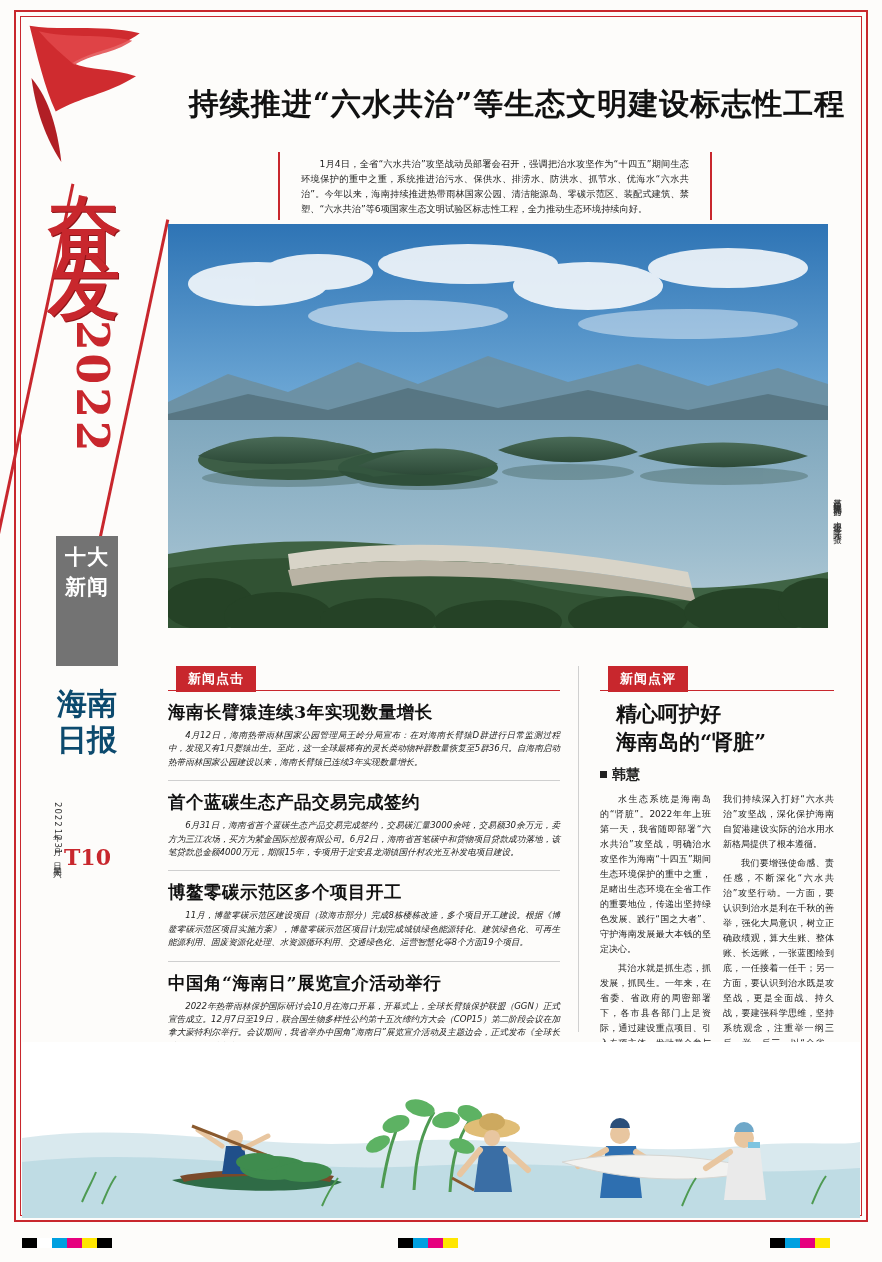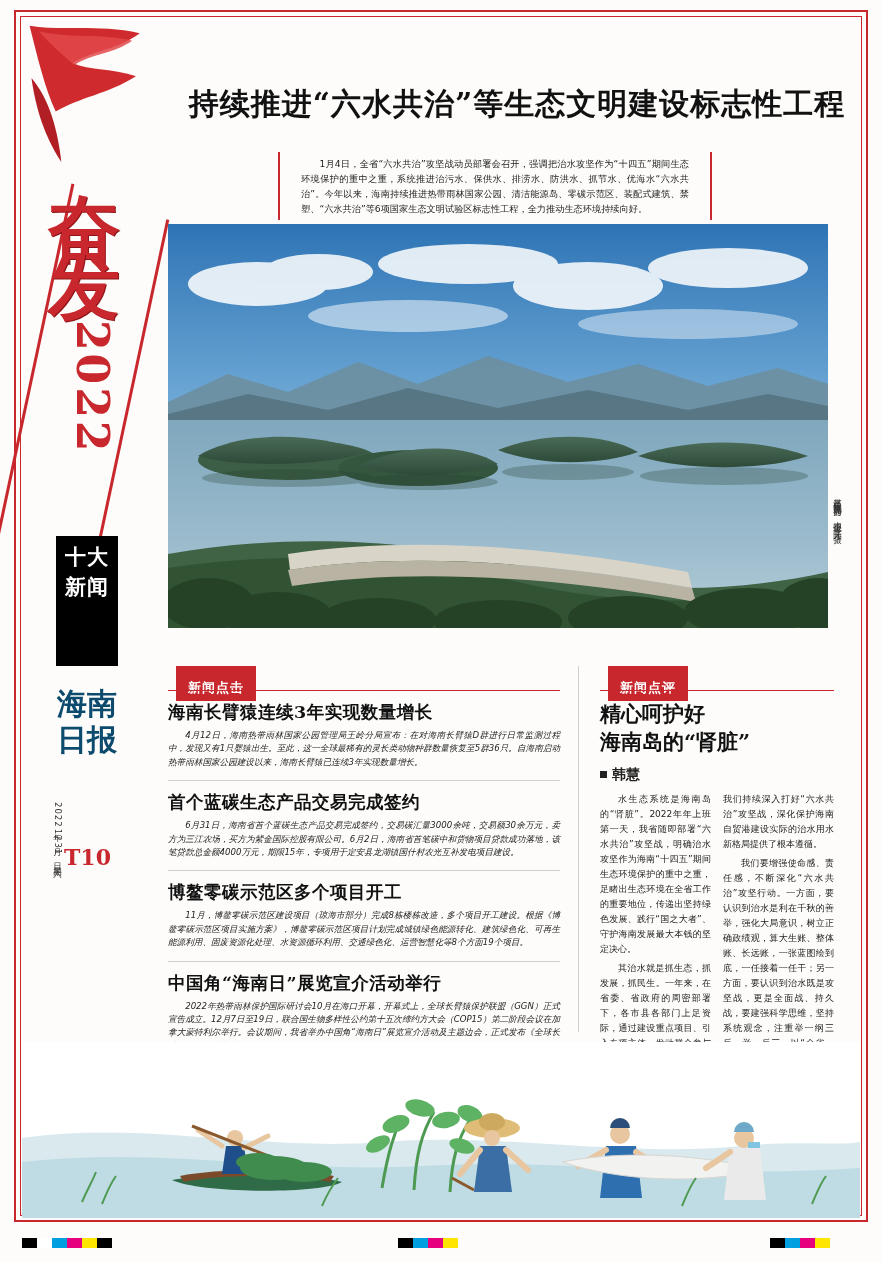--- a/index.html
+++ b/index.html
@@ -59,21 +59,21 @@
   .slash{
     position:absolute;left:10px;top:160px;width:3px;height:360px;
     background:#c8272d;transform:rotate(12deg);
   }
   .slash2{
     position:absolute;left:108px;top:196px;width:3px;height:330px;
     background:#c8272d;transform:rotate(12deg);
   }
   .tenbox{
     position:absolute;left:32px;top:516px;width:62px;height:130px;
-    background:#000000;color:#fff;
+    background:#737373;color:#fff;
     font-family:"DejaVu Serif","Liberation Serif",serif;
     font-size:21px;font-weight:bold;line-height:30px;
     text-align:center;
     padding-top:6px;
     box-sizing:border-box;
     letter-spacing:1px;
   }
   .hnrb{
     position:absolute;left:30px;top:666px;width:66px;
     color:#0c4a6e;
@@ -127,21 +127,21 @@
     font-size:8.5px;color:#333;letter-spacing:1px;
     height:128px;
   }
 
   
   .sec-tag{
     position:absolute;
     background:#c8272d;color:#fff;
     font-family:"DejaVu Serif","Liberation Serif",serif;
     font-weight:bold;font-size:13px;
-    padding:13px 12px 4px;
+    padding:4px 12px 4px;
     letter-spacing:1px;
   }
   .rule{
     position:absolute;height:1px;background:#c8272d;
   }
 
   
   .col-left{
     position:absolute;left:168px;top:700px;width:392px;
   }
@@ -157,21 +157,21 @@
   }
   .hairline{height:1px;background:#cfcfcf;margin:8px 0 9px;}
 
   
   .col-right{
     position:absolute;left:600px;top:700px;width:234px;
   }
   .comm-title{
     font-family:"DejaVu Serif","Liberation Serif",serif;
     font-weight:bold;font-size:21px;line-height:28px;color:#111;
-    margin:0 0 10px 0;
+    margin:0 0 10px 16px;
   }
   .byline{
     font-size:14px;color:#222;margin:0 0 8px 0;font-weight:bold;
   }
   .byline .sq{
     display:inline-block;width:7px;height:7px;background:#222;
     margin-right:5px;vertical-align:1px;
   }
   .comm-cols{
     column-count:2;column-gap:12px;

